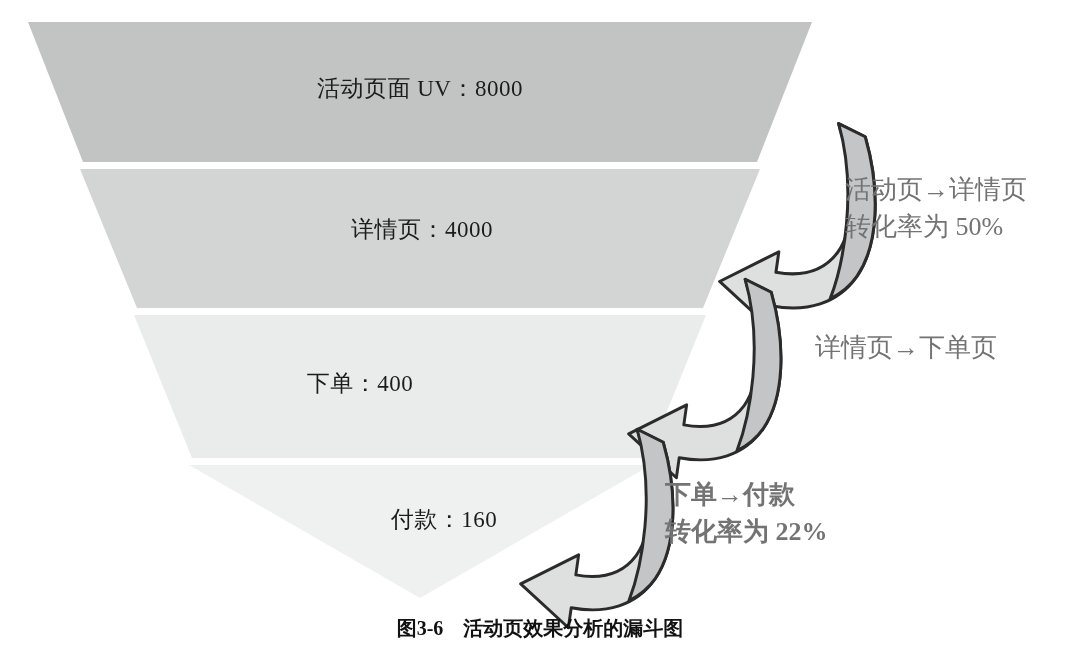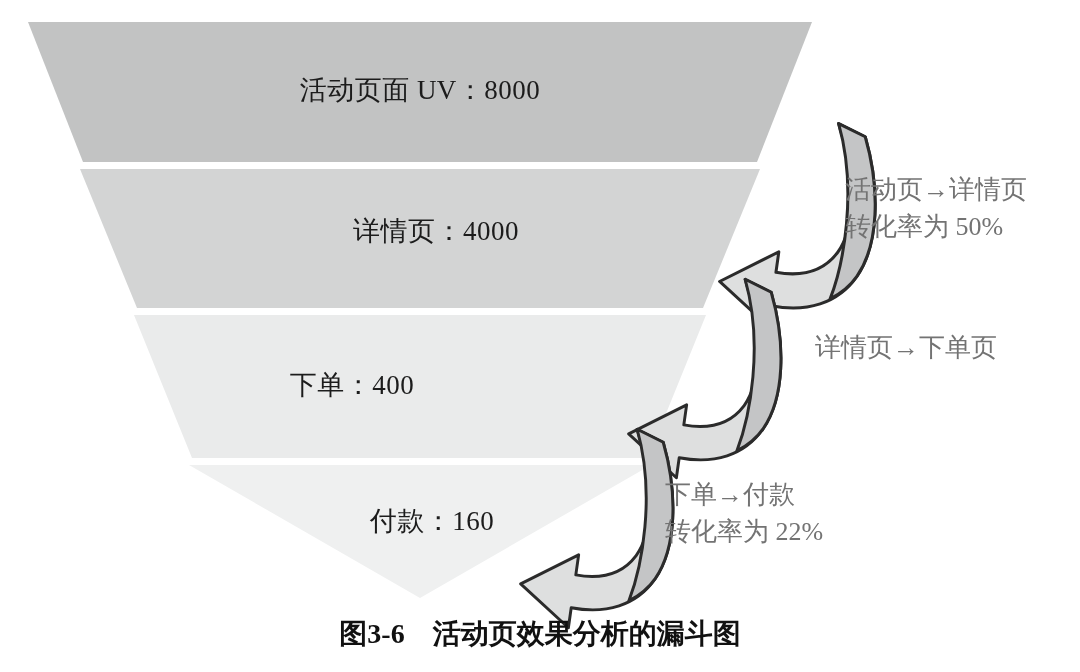--- a/index.html
+++ b/index.html
@@ -33,55 +33,55 @@
     width: 1080px;
     height: 672px;
   }
 
   
   .stage-label {
     position: absolute;
     text-align: center;
     white-space: nowrap;
     font-family: "Liberation Serif", "DejaVu Serif", serif;
-    font-size: 27px;
+    font-size: 23px;
     letter-spacing: 0.5px;
     color: #1c1c1c;
     line-height: 1;
   }
   #stage-label-0 { left: 0px;   top: 77px;  width: 840px; }
-  #stage-label-1 { left: 16px;   top: 218px; width: 840px; }
-  #stage-label-2 { left: 0px;   top: 372px; width: 704px; }
-  #stage-label-3 { left: 0px;   top: 508px; width: 840px; padding-left: 12px; }
+  #stage-label-1 { left: 2px;   top: 218px; width: 840px; }
+  #stage-label-2 { left: 8px;   top: 372px; width: 704px; }
+  #stage-label-3 { left: 12px;   top: 508px; width: 840px; padding-left: 12px; }
 
   
   .annotation {
     position: absolute;
     white-space: nowrap;
     font-family: "Liberation Serif", "DejaVu Serif", serif;
     font-size: 26px;
     color: #737373;
     line-height: 1.42;
   }
   .annotation .ann-line {
     display: block;
   }
   #annotation-0 { left: 845px; top: 172px; }
   #annotation-1 { left: 815px; top: 330px; }
-  #annotation-2 { left: 665px; top: 477px; }
+  #annotation-2 { left: 665px; top: 477px; font-weight: bold; }
 
   
   #figure-caption {
     position: absolute;
     left: 0;
     top: 615px;
     width: 1080px;
     text-align: center;
     font-family: "Liberation Serif", "DejaVu Serif", serif;
-    font-size: 28px;
+    font-size: 20px;
     font-weight: 700;
     color: #111111;
     white-space: pre;
   }
 </style>
 </head>
 <body>
 
 <div id="figure-root">
 

